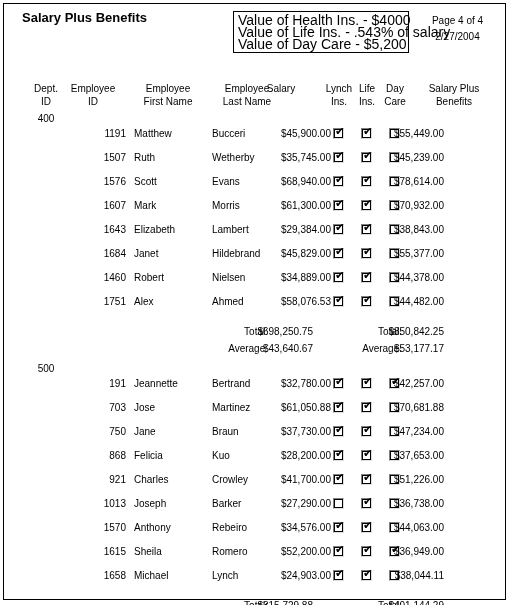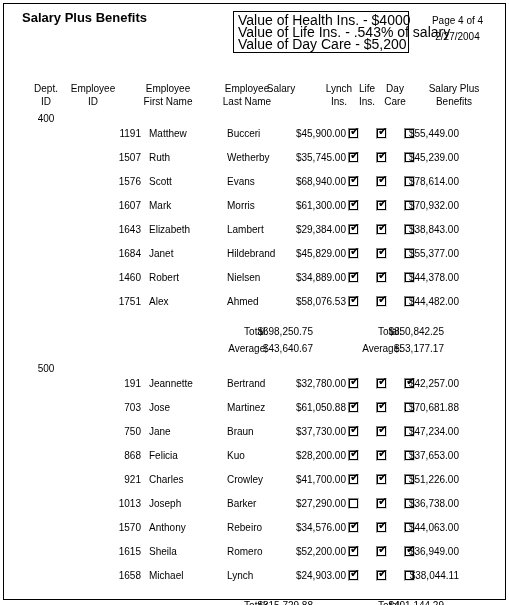--- a/index.html
+++ b/index.html
@@ -74,21 +74,20 @@
     white-space: nowrap;
   }
   
   .row {
     position: absolute;
     left: 0;
     width: 464px;
     height: 24px;
     font-size: 10px;
     color: #000;
-    margin-left: 15px;
   }
   .cell {
     position: absolute;
     top: 0;
     font-size: 10px;
     line-height: 14px;
     color: #000;
     white-space: nowrap;
   }
   .c-empid  { left: 78px;  width: 48px; text-align: right; }

